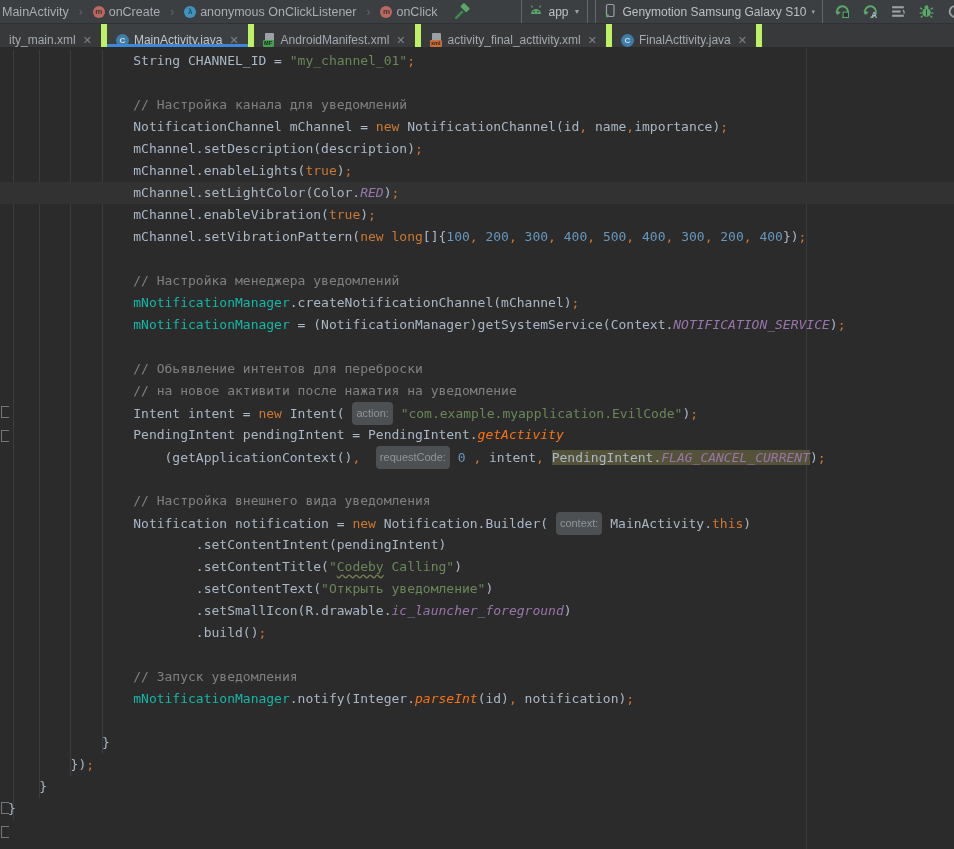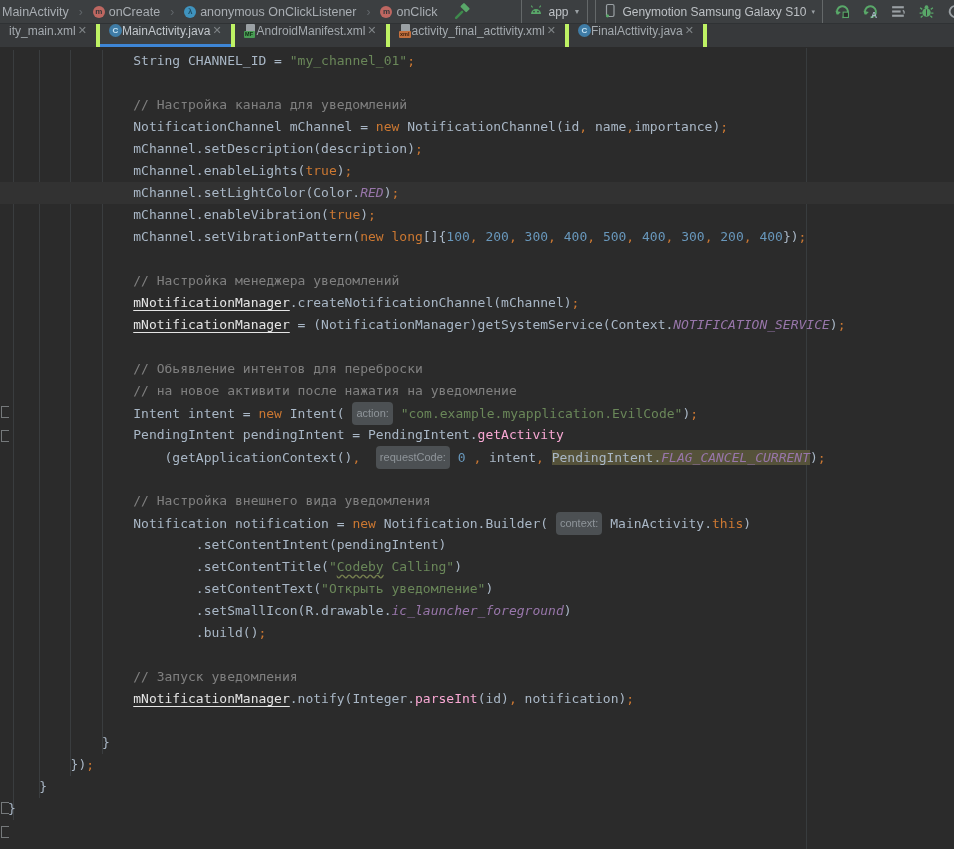--- a/index.html
+++ b/index.html
@@ -30,22 +30,22 @@
   }
   .arrow { font-size:7px; color:#9AA0A4; }
   .actions { display:flex; align-items:center; gap:6px; margin-left:8px; }
 
   
   .tabbar {
     height:24px; background:#37393B; display:flex; align-items:stretch; overflow:hidden;
     border-bottom:1px solid #2B2B2B;
   }
   .tab {
-    display:flex; align-items:flex-start; padding:0 9px; font-size:12px; color:#A3A9AE;
-    position:relative; border-right:4px solid #bef264; white-space:nowrap; cursor:default;
+    display:flex; align-items:flex-end; gap:5px; padding:0 9px; font-size:12px; color:#A3A9AE;
+    position:relative; border-right:6px solid #bef264; white-space:nowrap; cursor:default;
   }
   .tab.sel { background:#3C4042; color:#C2C7CC; }
   .tab.sel::after { content:""; position:absolute; left:0; right:0; bottom:0; height:3px; background:#3E86D6; }
   .tab .close { color:#7F8487; font-size:11px; margin-left:2px; }
   .ic-class { width:13px; height:13px; border-radius:50%; background:#3F7CA6; color:#C6E2F2;
               display:inline-flex; align-items:center; justify-content:center; font:bold 8px "Liberation Sans",sans-serif; }
   .ic-file { position:relative; width:13px; height:14px; display:inline-block; }
   .ic-file::before { content:""; position:absolute; left:2px; top:0; width:9px; height:12px; background:#9AA0A4; border-radius:1px; }
   .ic-file .badge { position:absolute; left:0; bottom:0; font:bold 5.5px "Liberation Sans",sans-serif;
                     padding:1px 1.5px; border-radius:1px; line-height:1; }
@@ -60,22 +60,22 @@
   .fold { position:absolute; left:1px; width:8px; height:12px; border:1px solid #828789; border-right:none; opacity:.85; }
   #code { position:relative; }
   .line { height:22px; line-height:22px; white-space:pre; padding-left:8px; }
   .line.cur { background:#323232; }
   .t-d { color:#A9B7C6; }
   .t-k { color:#CC7832; }
   .t-s { color:#6A8759; }
   .t-c { color:#808080; }
   .t-n { color:#6897BB; }
   .t-p { color:#9876AA; font-style:italic; }
-  .t-i { color:#f9a8d4; }
-  .t-u { color:#e5e5e5; text-decoration:underline; text-underline-offset:3px; }
+  .t-i { color:#f97316; font-style:italic; }
+  .t-u { color:#14b8a6; text-underline-offset:3px; }
   .t-sw { color:#6A8759; text-decoration:underline wavy #76804F; text-underline-offset:3px; }
   .t-dg { color:#A9B7C6; background:#55523A; }
   .t-pg { color:#9876AA; font-style:italic; background:#55523A; }
   .hint { display:inline-block; background:#4C5053; color:#8F959A; border-radius:4px;
           font:11px "Liberation Sans",sans-serif; line-height:15px; padding:4px 4px; vertical-align:1px; }
 </style>
 </head>
 <body>
 
 <div class="topbar">

